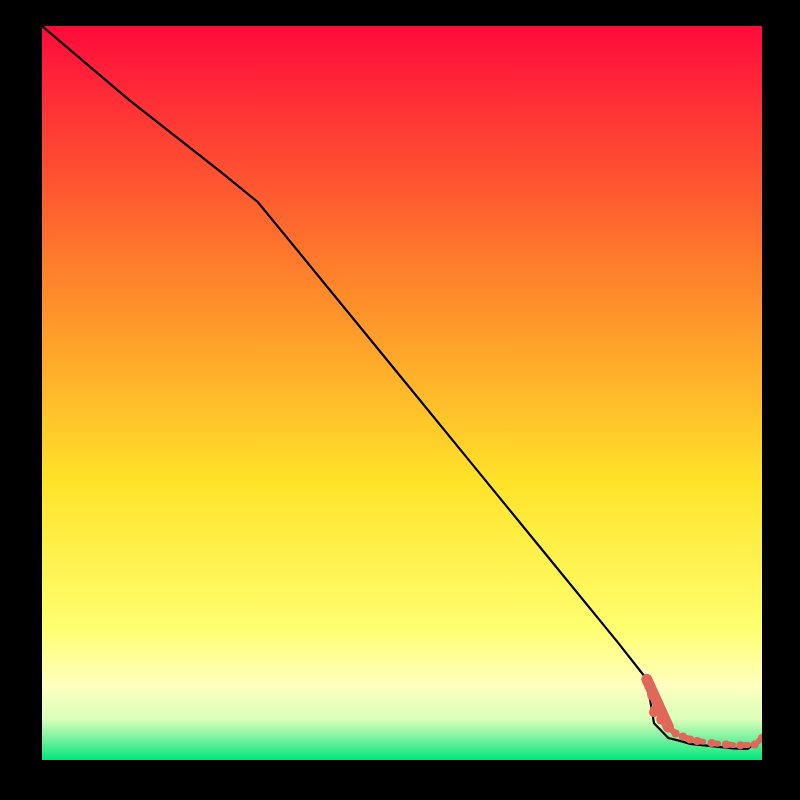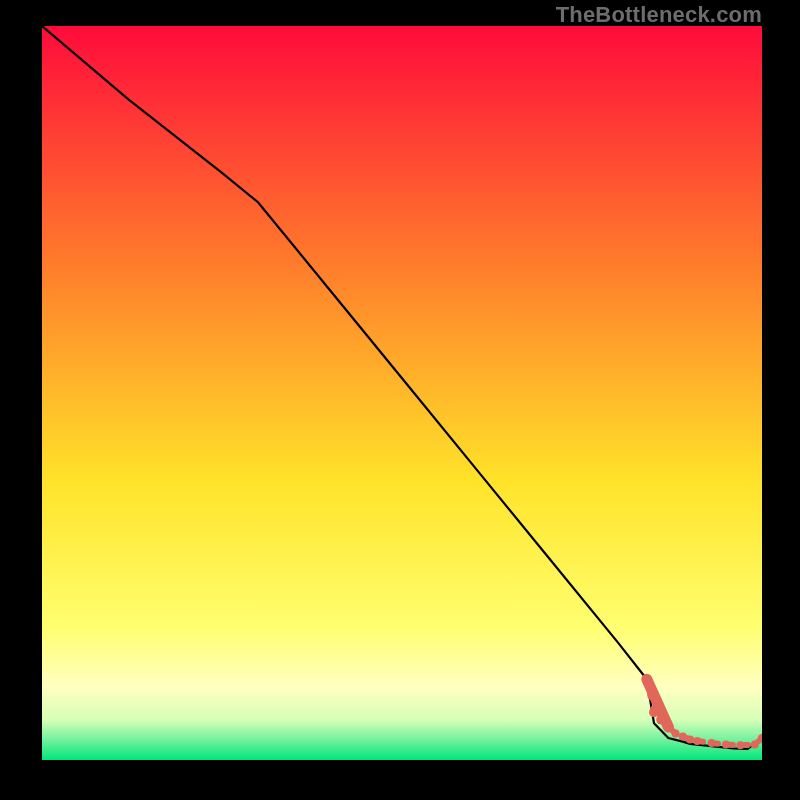--- a/index.html
+++ b/index.html
@@ -35,21 +35,20 @@
     letter-spacing: 0.2px;
     font-family: Arial, Helvetica, sans-serif;
   }
   svg { display: block; }
 </style>
 </head>
 <body>
 
 <div class="frame">
 
-  <div class="watermark">TheBottleneck.com</div>
 
   <div class="plot">
     <svg id="chart-svg" width="720" height="734" viewBox="0 0 720 734">
       <defs>
         <linearGradient id="bg-grad" x1="0" y1="0" x2="0" y2="1">
             <stop offset="0%" stop-color="#ff0b3b"></stop>
             <stop offset="33%" stop-color="#ff7e2b"></stop>
             <stop offset="62%" stop-color="#ffe329"></stop>
             <stop offset="82%" stop-color="#ffff70"></stop>
             <stop offset="90%" stop-color="#ffffc0"></stop>

